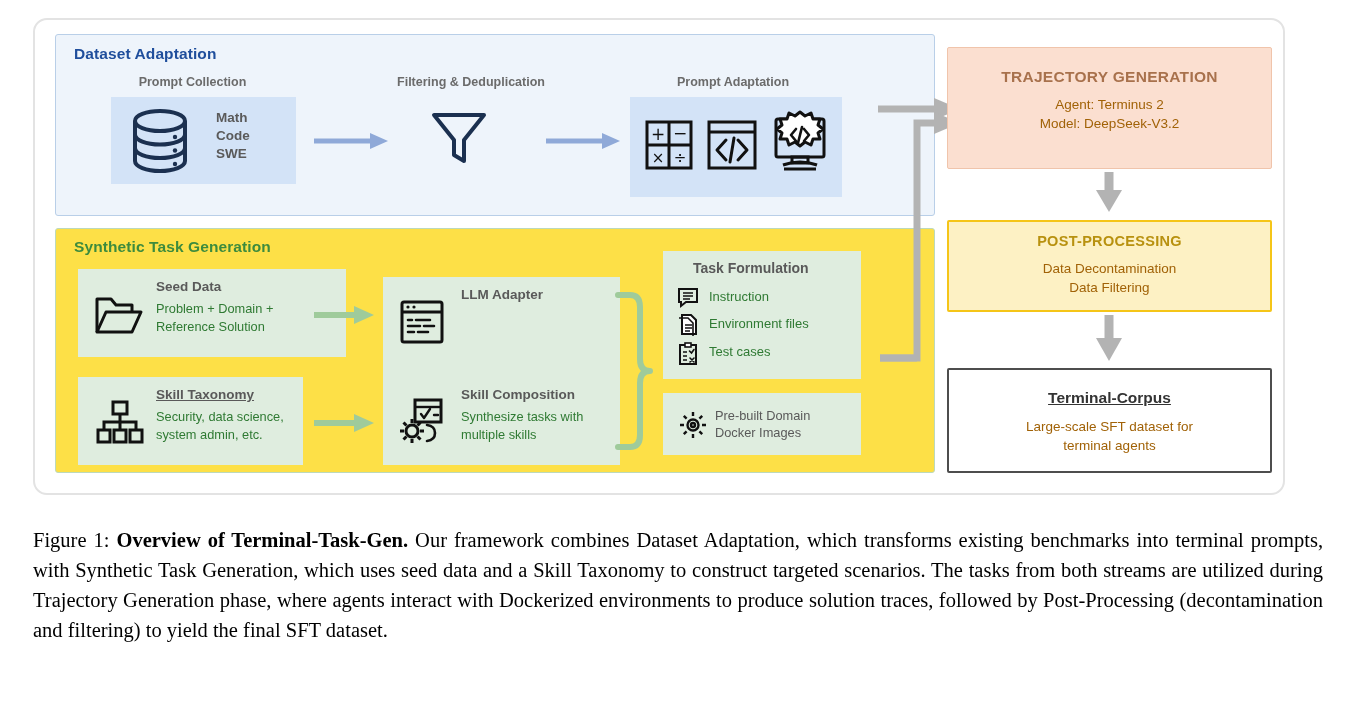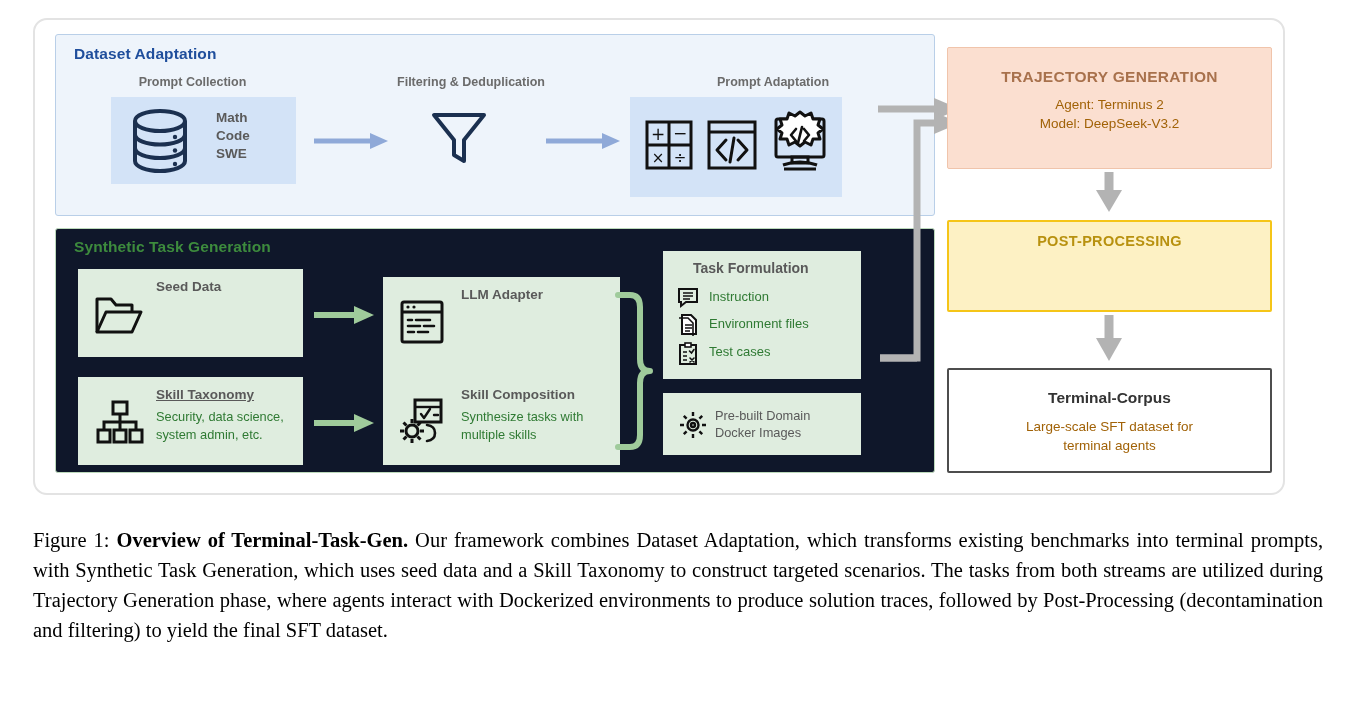--- a/index.html
+++ b/index.html
@@ -17,21 +17,21 @@
   }
 
   
   .panel{position:absolute;box-sizing:border-box;}
   .panel-blue{
     left:55px;top:34px;width:880px;height:182px;
     background:#eef4fb;border:1px solid #b9cfe8;border-radius:3px;
   }
   .panel-green{
     left:55px;top:228px;width:880px;height:245px;
-    background:#0f172a;border:1px solid #bcd9bb;border-radius:3px;
+    background:#fde047;border:1px solid #bcd9bb;border-radius:3px;
   }
   .panel-title{
     position:absolute;font-weight:bold;font-size:15.5px;letter-spacing:.1px;
   }
   .pt-blue{left:18px;top:10px;color:#1f4e9c;}
   .pt-green{left:18px;top:9px;color:#3d8b3d;}
 
   
   .col-head{
     position:absolute;font-weight:bold;font-size:12.5px;color:#6b6b6b;
@@ -84,21 +84,21 @@
   .rbox-h{
     position:absolute;left:0;right:0;font-weight:bold;white-space:nowrap;
   }
   .rbox-l{
     position:absolute;left:0;right:0;font-size:13.5px;line-height:19px;color:#a16207;
   }
   .h-traj{top:20px;font-size:15.5px;color:#a8714c;letter-spacing:.3px;}
   .l-traj{top:47px;}
   .h-post{top:11px;font-size:14.5px;color:#b8910f;letter-spacing:.3px;}
   .l-post{top:37px;}
-  .h-corp{top:19px;font-size:15.5px;color:#333;}
+  .h-corp{top:19px;font-size:15.5px;color:#333;text-decoration:underline;}
   .l-corp{top:47px;}
 
   
   .caption{
     position:absolute;left:33px;top:525px;width:1290px;
     font-family:"Liberation Serif",serif;font-size:20.5px;line-height:30px;
     color:#000;text-align:justify;
   }
   .caption b{font-weight:bold;}
   svg{display:block;overflow:visible;}
@@ -108,21 +108,21 @@
 
 <div id="fig">
 
   <div class="outer-frame"></div>
 
   <div class="panel panel-blue">
     <div class="panel-title pt-blue">Dataset Adaptation</div>
 
     <div class="col-head" style="left:24px;top:40px;width:225px;">Prompt Collection</div>
     <div class="col-head" style="left:285px;top:40px;width:260px;">Filtering &amp; Deduplication</div>
-    <div class="col-head" style="left:602px;top:40px;width:230px;">Prompt Adaptation</div>
+    <div class="col-head" style="left:562px;top:40px;width:230px;">Prompt Adaptation</div>
 
     <div class="tile-blue" style="left:55px;top:62px;width:185px;height:87px;padding-left:40px;">
       <span class="icon-navy" style="left:18px;top:10px;">
         <svg width="62" height="68" viewBox="0 0 62 68">
           <g fill="none" stroke="#1b3050" stroke-width="4">
             <ellipse cx="31" cy="14" rx="25" ry="10"></ellipse>
             <path d="M6 14 v40 a25 10 0 0 0 50 0 v-40"></path>
             <path d="M6 27.5 a25 10 0 0 0 50 0"></path>
             <path d="M6 41 a25 10 0 0 0 50 0"></path>
           </g>
@@ -184,28 +184,32 @@
           <path d="M30 1 l5 4 6 -3 2 6 7 0 -2 6 5 4 -5 4 2 6 -7 0 -2 6 -6 -3 -5 4 -5 -4 -6 3 -2 -6 -7 0 2 -6 -5 -4 5 -4 -2 -6 7 0 2 -6 6 3 z" fill="#fff" stroke="#111" stroke-width="3" stroke-linejoin="round"></path>
           <path d="M26 18 L21 24 L26 30 M34 18 L39 24 L34 30 M32 16 L28 32" fill="none" stroke="#111" stroke-width="2.6" stroke-linecap="round" stroke-linejoin="round"></path>
         </svg>
       </span>
     </div>
   </div>
 
   <div class="panel panel-green">
     <div class="panel-title pt-green">Synthetic Task Generation</div>
 
-    <div class="card-green" style="left:22px;top:40px;width:225px;height:88px;">
+    <div class="card-green" style="left:22px;top:40px;width:268px;height:88px;">
       <span class="icon-navy" style="left:16px;top:24px;">
         <svg width="50" height="44" viewBox="0 0 50 44">
           <path d="M3 39 V6 h14 l5 6 h16 v7" fill="none" stroke="#111" stroke-width="3" stroke-linejoin="round"></path>
           <path d="M3 39 L12 19 H47 L38 39 Z" fill="none" stroke="#111" stroke-width="3" stroke-linejoin="round"></path>
         </svg>
       </span>
       <div class="card-title" style="left:78px;top:10px;">Seed Data</div>
+      <div class="card-sub" style="left:78px;top:31px;">
+        <div>Problem + Domain +</div>
+        <div>Reference Solution</div>
+      </div>
     </div>
 
     <span style="position:absolute;left:258px;top:76px;">
       <svg width="62" height="20" viewBox="0 0 62 20">
         <path d="M0 10 H44" stroke="#9fcb9b" stroke-width="6"></path>
         <path d="M40 1 L60 10 L40 19 Z" fill="#9fcb9b"></path>
       </svg>
     </span>
 
     <div class="card-green" style="left:327px;top:48px;width:237px;height:109px;">
@@ -363,20 +367,24 @@
   <div class="rbox rbox-traj">
     <div class="rbox-h h-traj">TRAJECTORY GENERATION</div>
     <div class="rbox-l l-traj">
       <div>Agent: Terminus 2</div>
       <div>Model: DeepSeek-V3.2</div>
     </div>
   </div>
 
   <div class="rbox rbox-post">
     <div class="rbox-h h-post">POST-PROCESSING</div>
+    <div class="rbox-l l-post">
+      <div>Data Decontamination</div>
+      <div>Data Filtering</div>
+    </div>
   </div>
 
   <div class="rbox rbox-corp">
     <div class="rbox-h h-corp">Terminal-Corpus</div>
     <div class="rbox-l l-corp">
       <div>Large-scale SFT dataset for</div>
       <div>terminal agents</div>
     </div>
   </div>
 

